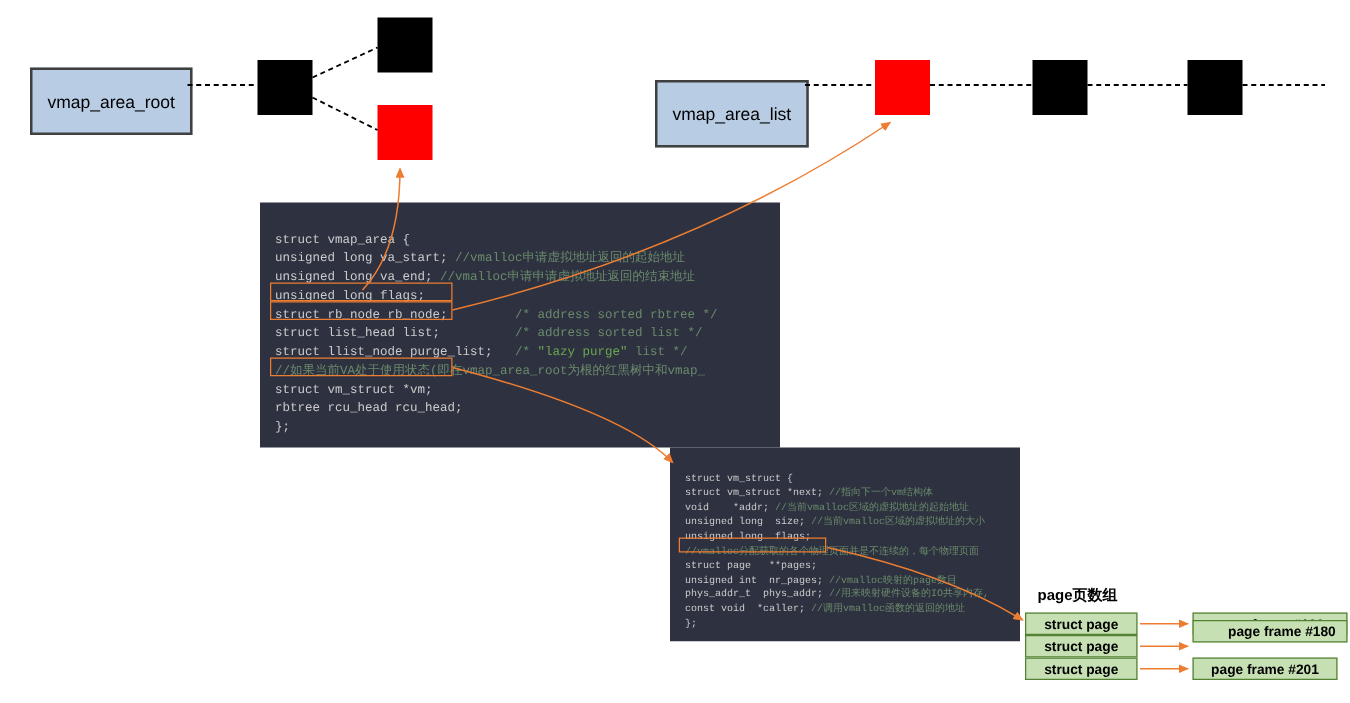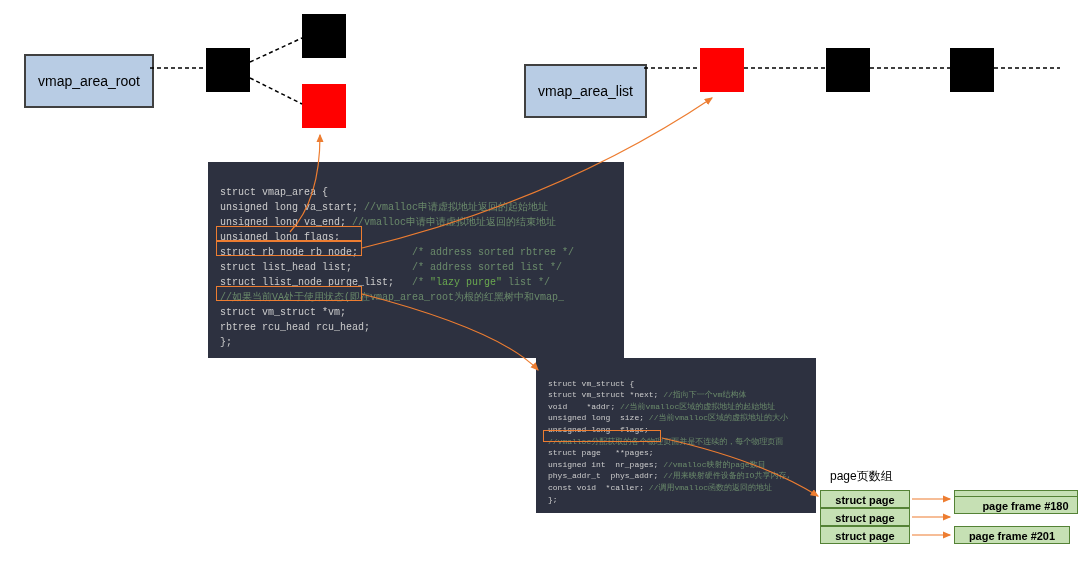--- a/index.html
+++ b/index.html
@@ -124,21 +124,21 @@
 <span class="comment">//vmalloc分配获取的各个物理页面并是不连续的，每个物理页面</span>
 <span>struct page   **pages;</span>
 <span>unsigned int  nr_pages; </span><span class="comment">//vmalloc映射的page数目</span>
 <span>phys_addr_t  phys_addr; </span><span class="comment">//用来映射硬件设备的IO共享内存,</span>
 <span>const void  *caller; </span><span class="comment">//调用vmalloc函数的返回的地址</span>
 <span>};</span>
 </div>
 
 <div class="highlight-box" style="left:543px; top:430px; width:118px; height:12px;"></div>
 
-<div class="label-text" style="left:830px; top:468px;">
+<div class="label-text" style="left:830px; top:468px;font-weight:bold;">
   <span>page页数组</span>
 </div>
 
 <div class="green-cell" style="left:820px; top:490px;"><span>struct page</span></div>
 <div class="green-cell" style="left:820px; top:508px;"><span>struct page</span></div>
 <div class="green-cell" style="left:820px; top:526px;"><span>struct page</span></div>
 
 <div class="green-cell" style="left:954px; top:490px; width:124px;"><span>page frame #100</span></div>
 <div class="green-cell" style="left:954px; top:496px; width:124px;padding-left:19px;"><span>page frame #180</span></div>
 <div class="green-cell" style="left:954px; top:526px; width:116px;"><span>page frame #201</span></div>

